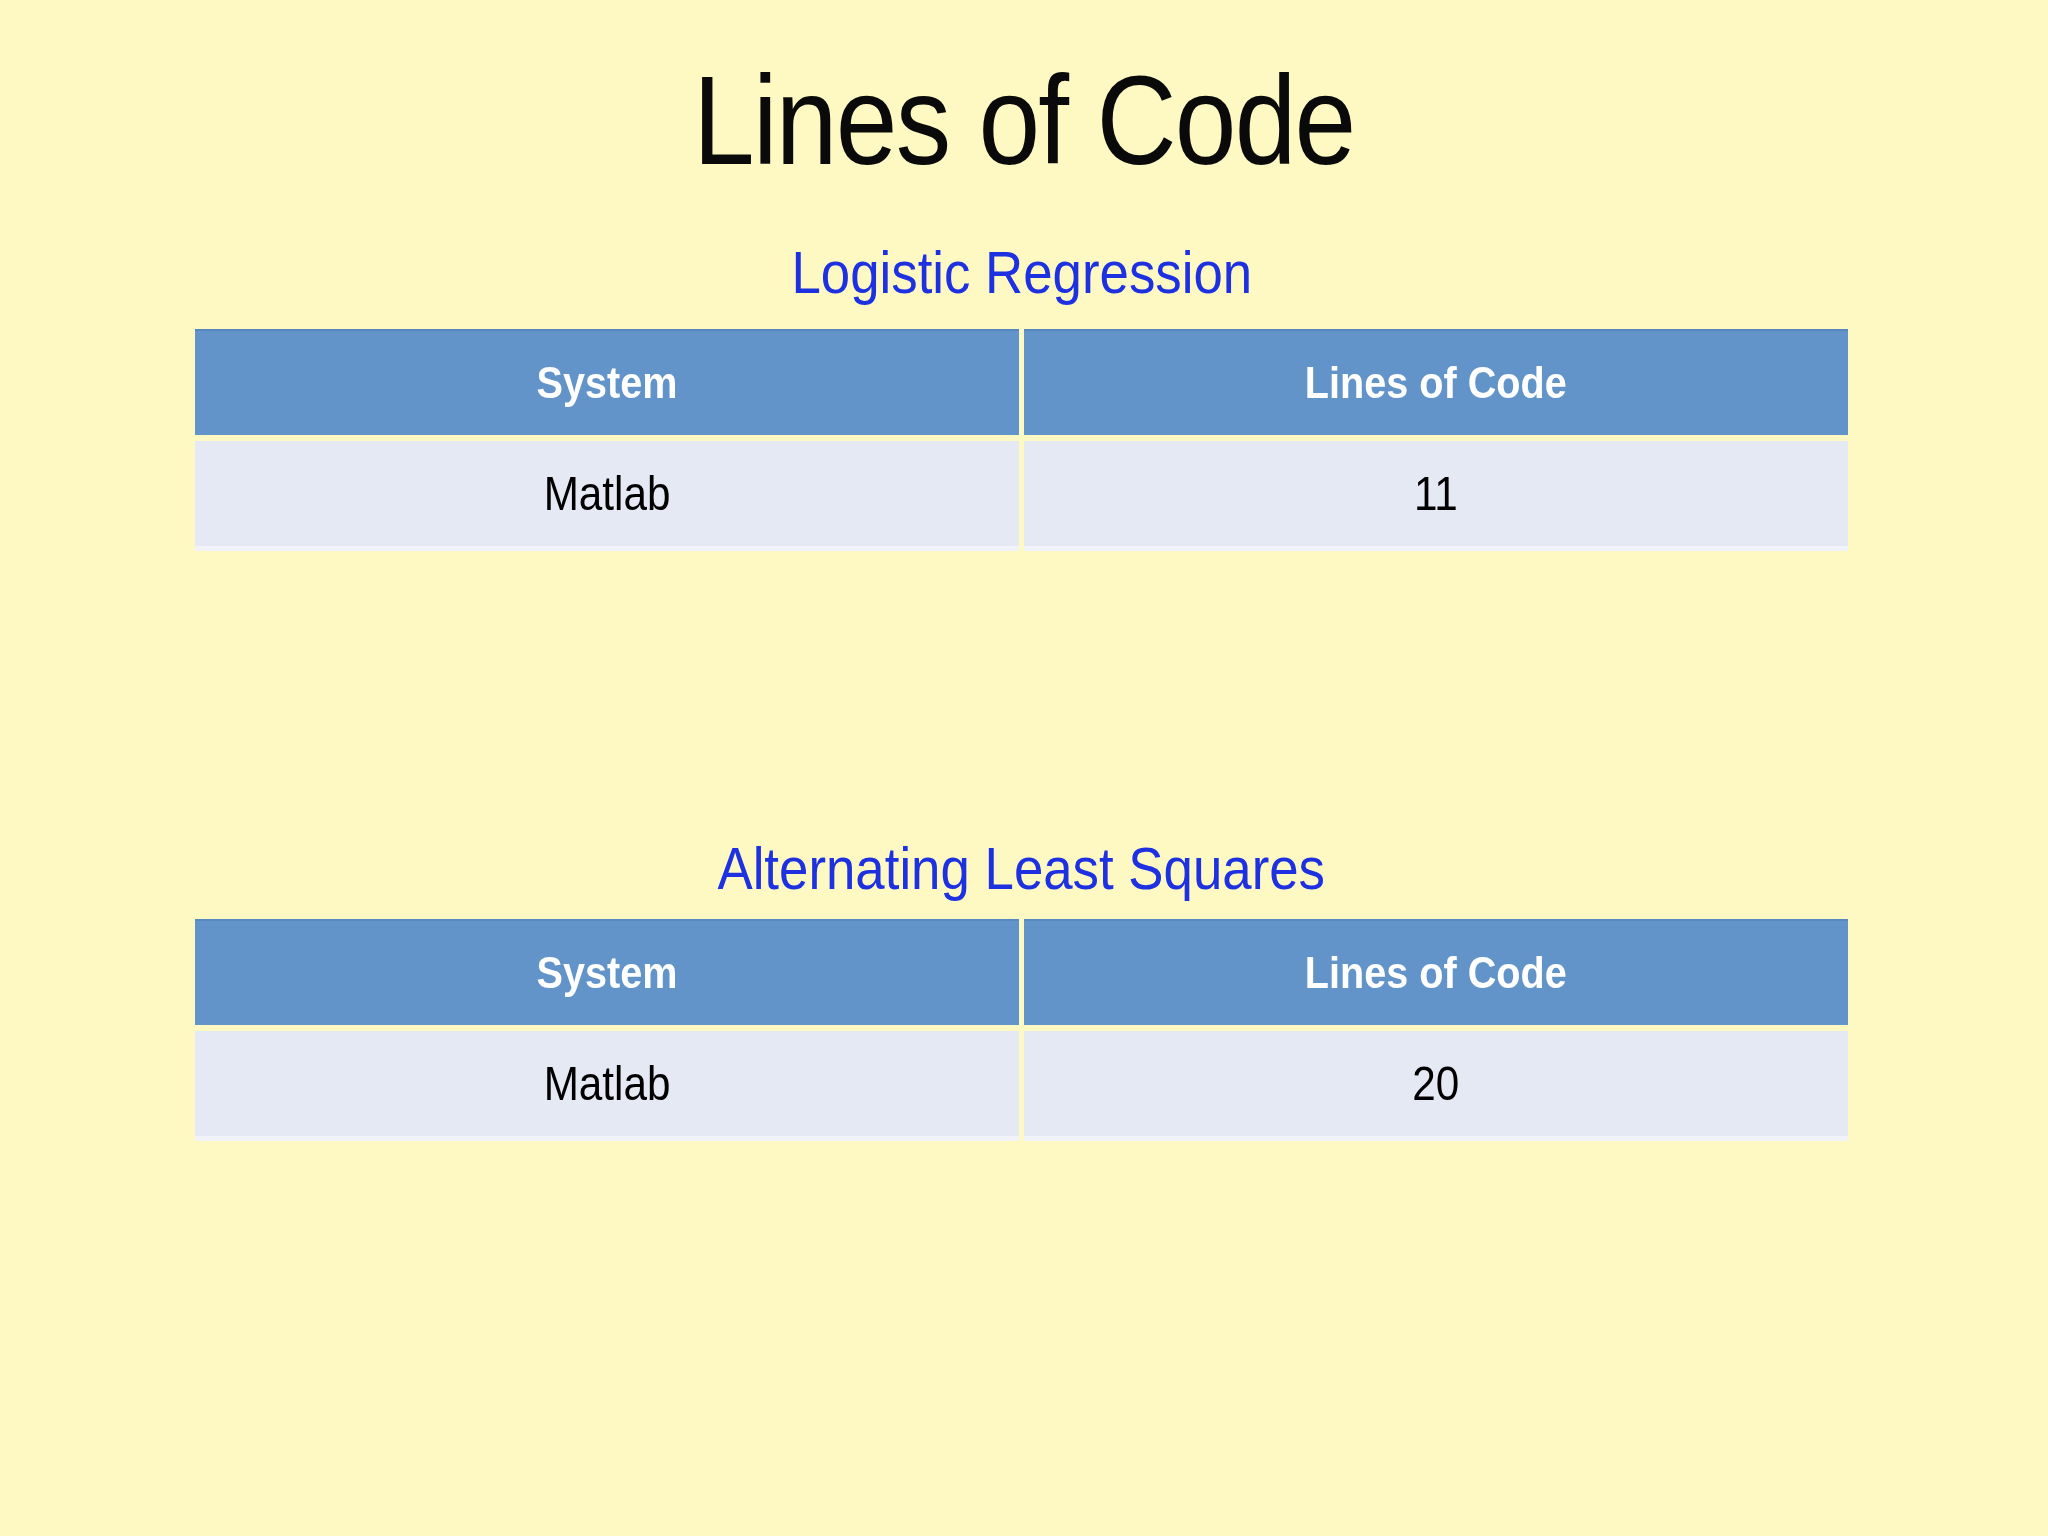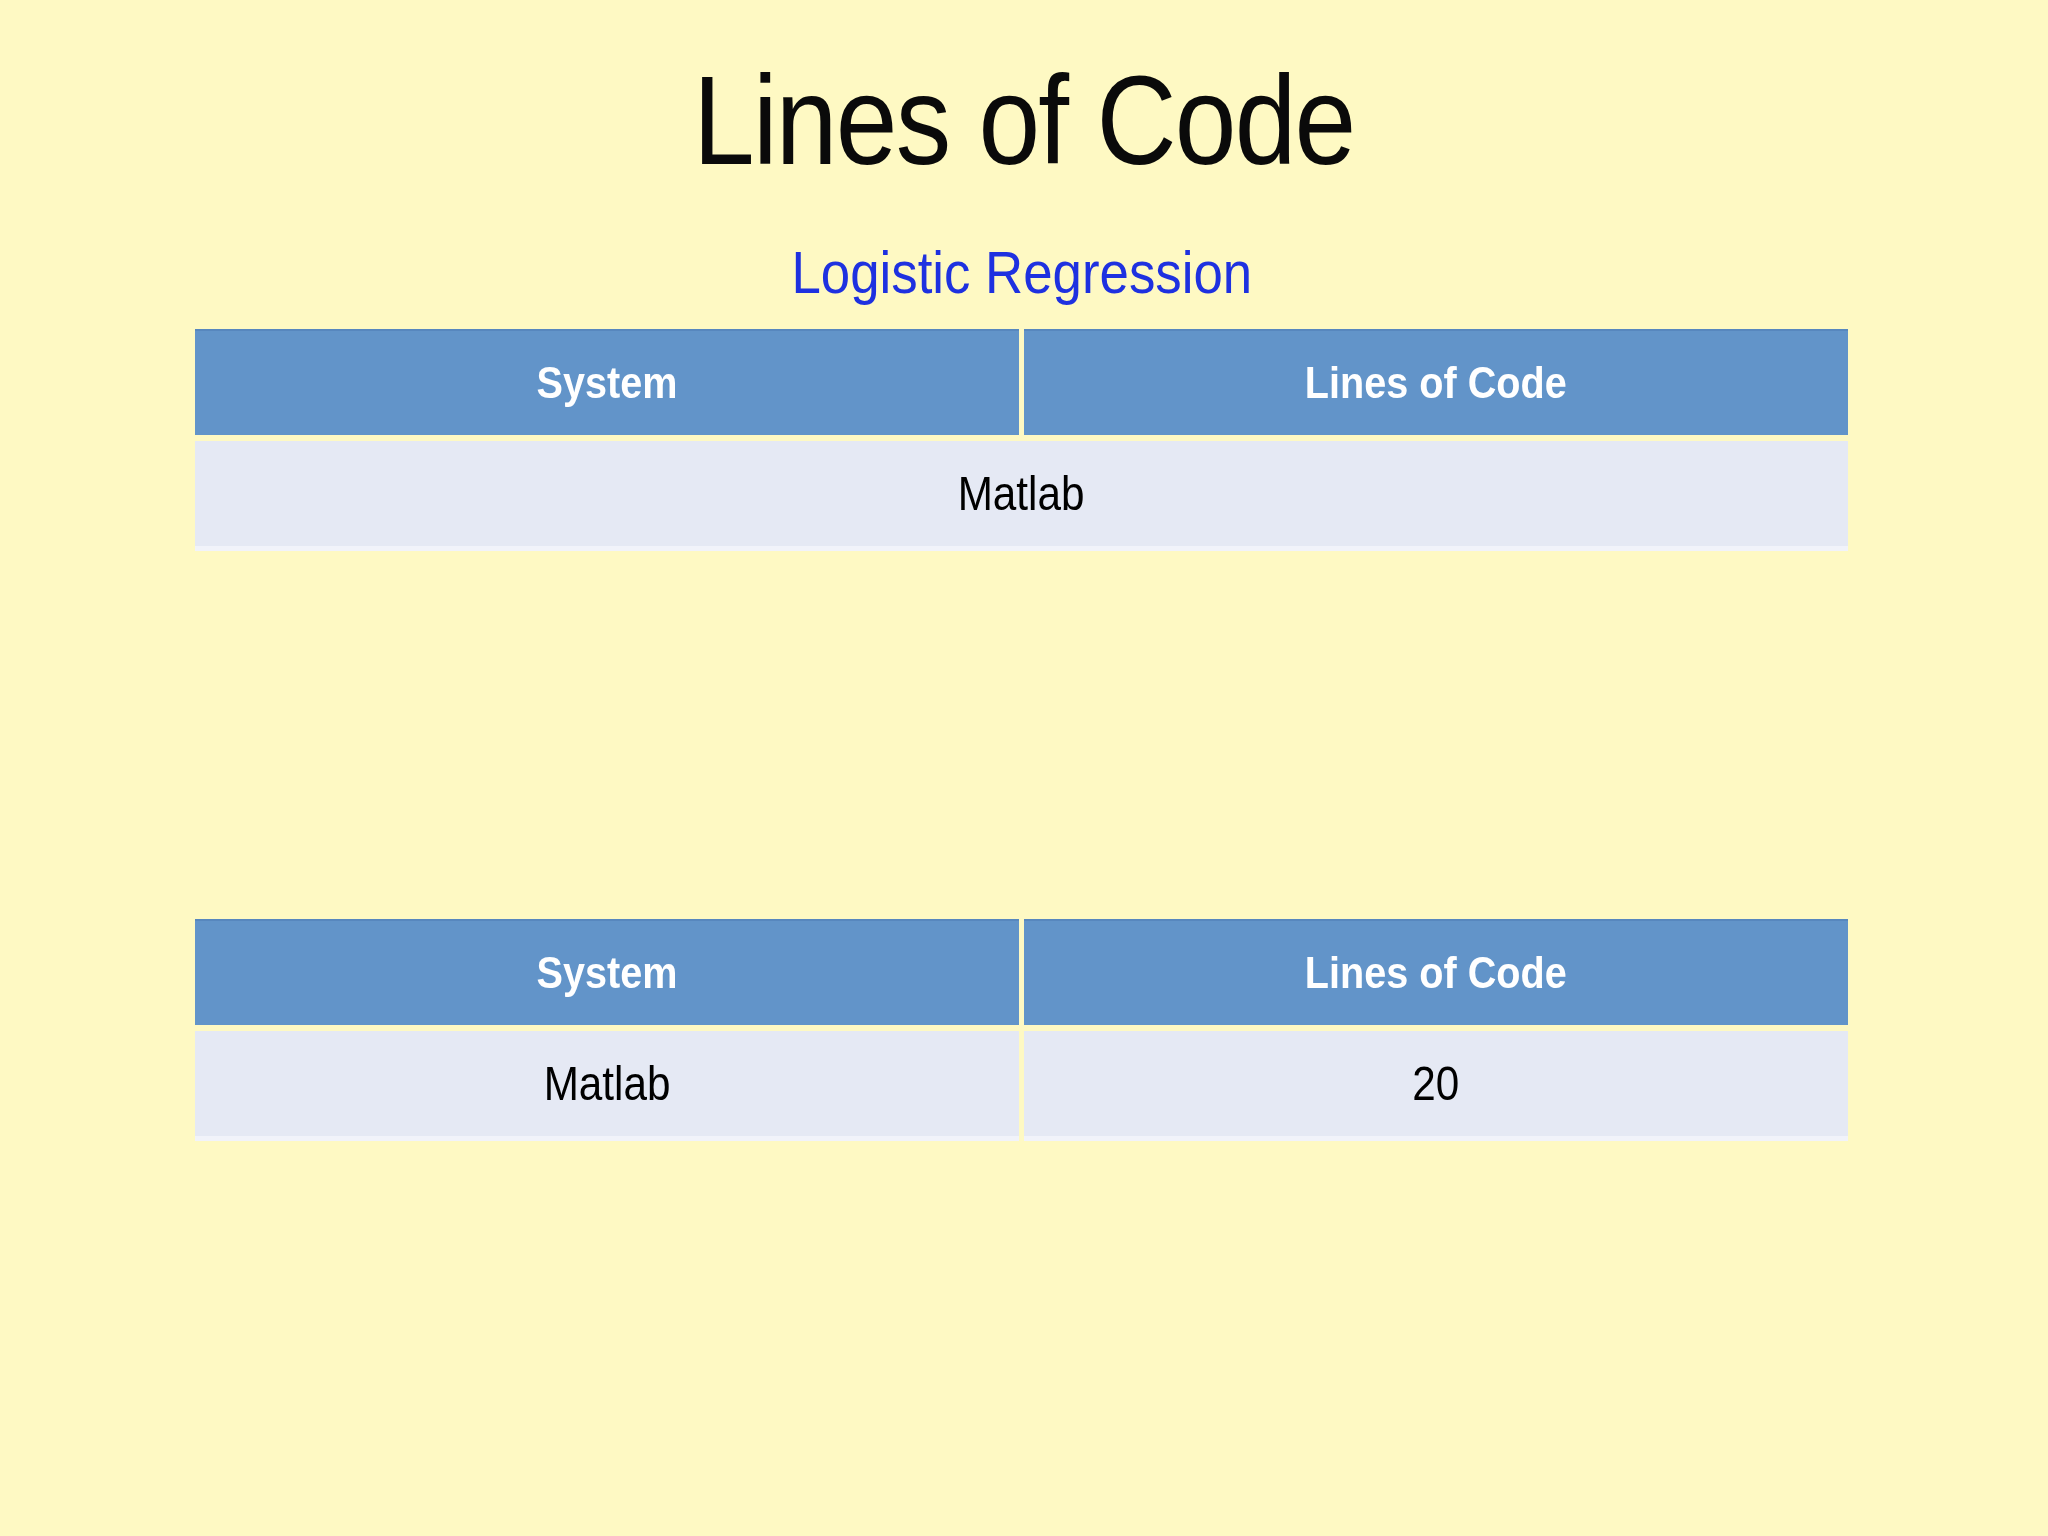--- a/index.html
+++ b/index.html
@@ -105,23 +105,29 @@
         <span class="cond">System</span>
       </div>
       <div class="t-hcell">
         <span class="cond">Lines of Code</span>
       </div>
     </div>
     <div class="t-row">
       <div class="t-cell">
         <span class="cond">Matlab</span>
       </div>
+      <div class="t-cell">
+        <span class="cond">11</span>
+      </div>
     </div>
   </div>
 
+  <div class="subtitle sub2">
+    <span class="cond">Alternating Least Squares</span>
+  </div>
 
   <div class="table tbl2">
     <div class="t-head">
       <div class="t-hcell">
         <span class="cond">System</span>
       </div>
       <div class="t-hcell">
         <span class="cond">Lines of Code</span>
       </div>
     </div>

